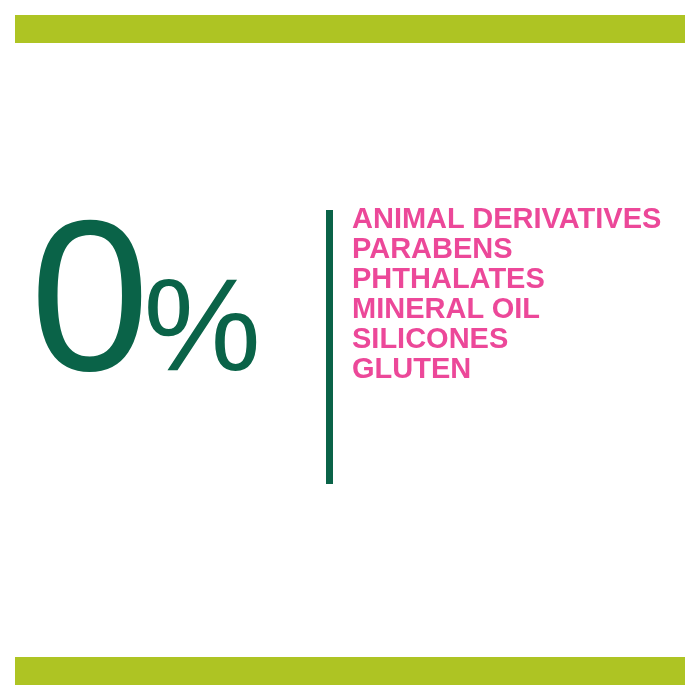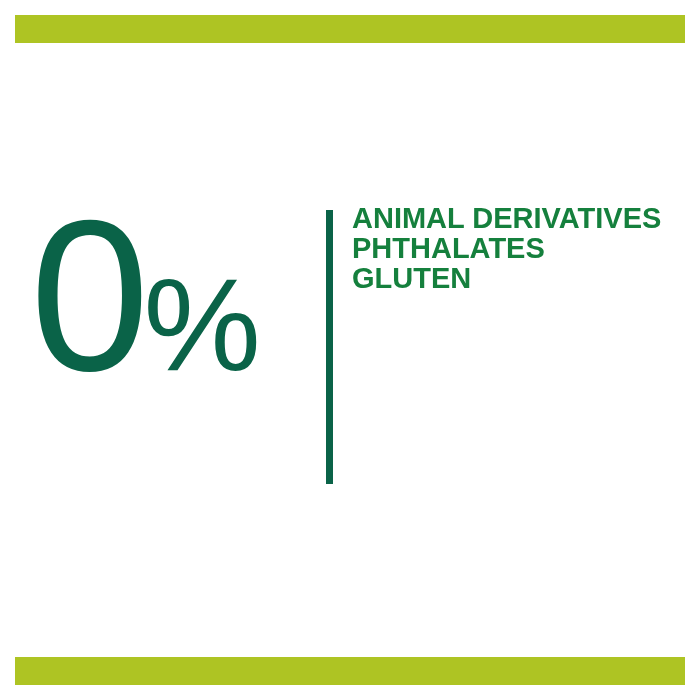--- a/index.html
+++ b/index.html
@@ -84,21 +84,21 @@
   }
 
   
   .claims {
     position: absolute;
     left: 352px;
     top: 8px;
     width: 340px;
   }
   .claim {
-    color: #15803d;
+    color: #ec4899;
     font-family: "Liberation Sans", sans-serif;
     font-size: 29px;
     font-weight: 700;
     line-height: 30px;
     letter-spacing: 0px;
     white-space: nowrap;
   }
 </style>
 </head>
 <body>
@@ -112,21 +112,24 @@
     <div class="percent-block">
       <div class="percent-inner">
         <span class="zero">0</span><span class="pct">%</span>
       </div>
     </div>
 
     <div class="divider"></div>
 
     <div class="claims">
       <div class="claim">ANIMAL DERIVATIVES</div>
+      <div class="claim">PARABENS</div>
       <div class="claim">PHTHALATES</div>
+      <div class="claim">MINERAL OIL</div>
+      <div class="claim">SILICONES</div>
       <div class="claim">GLUTEN</div>
     </div>
 
   </div>
 
   <div class="rule rule-bottom"></div>
 
 </div>
 
 </body></html>

